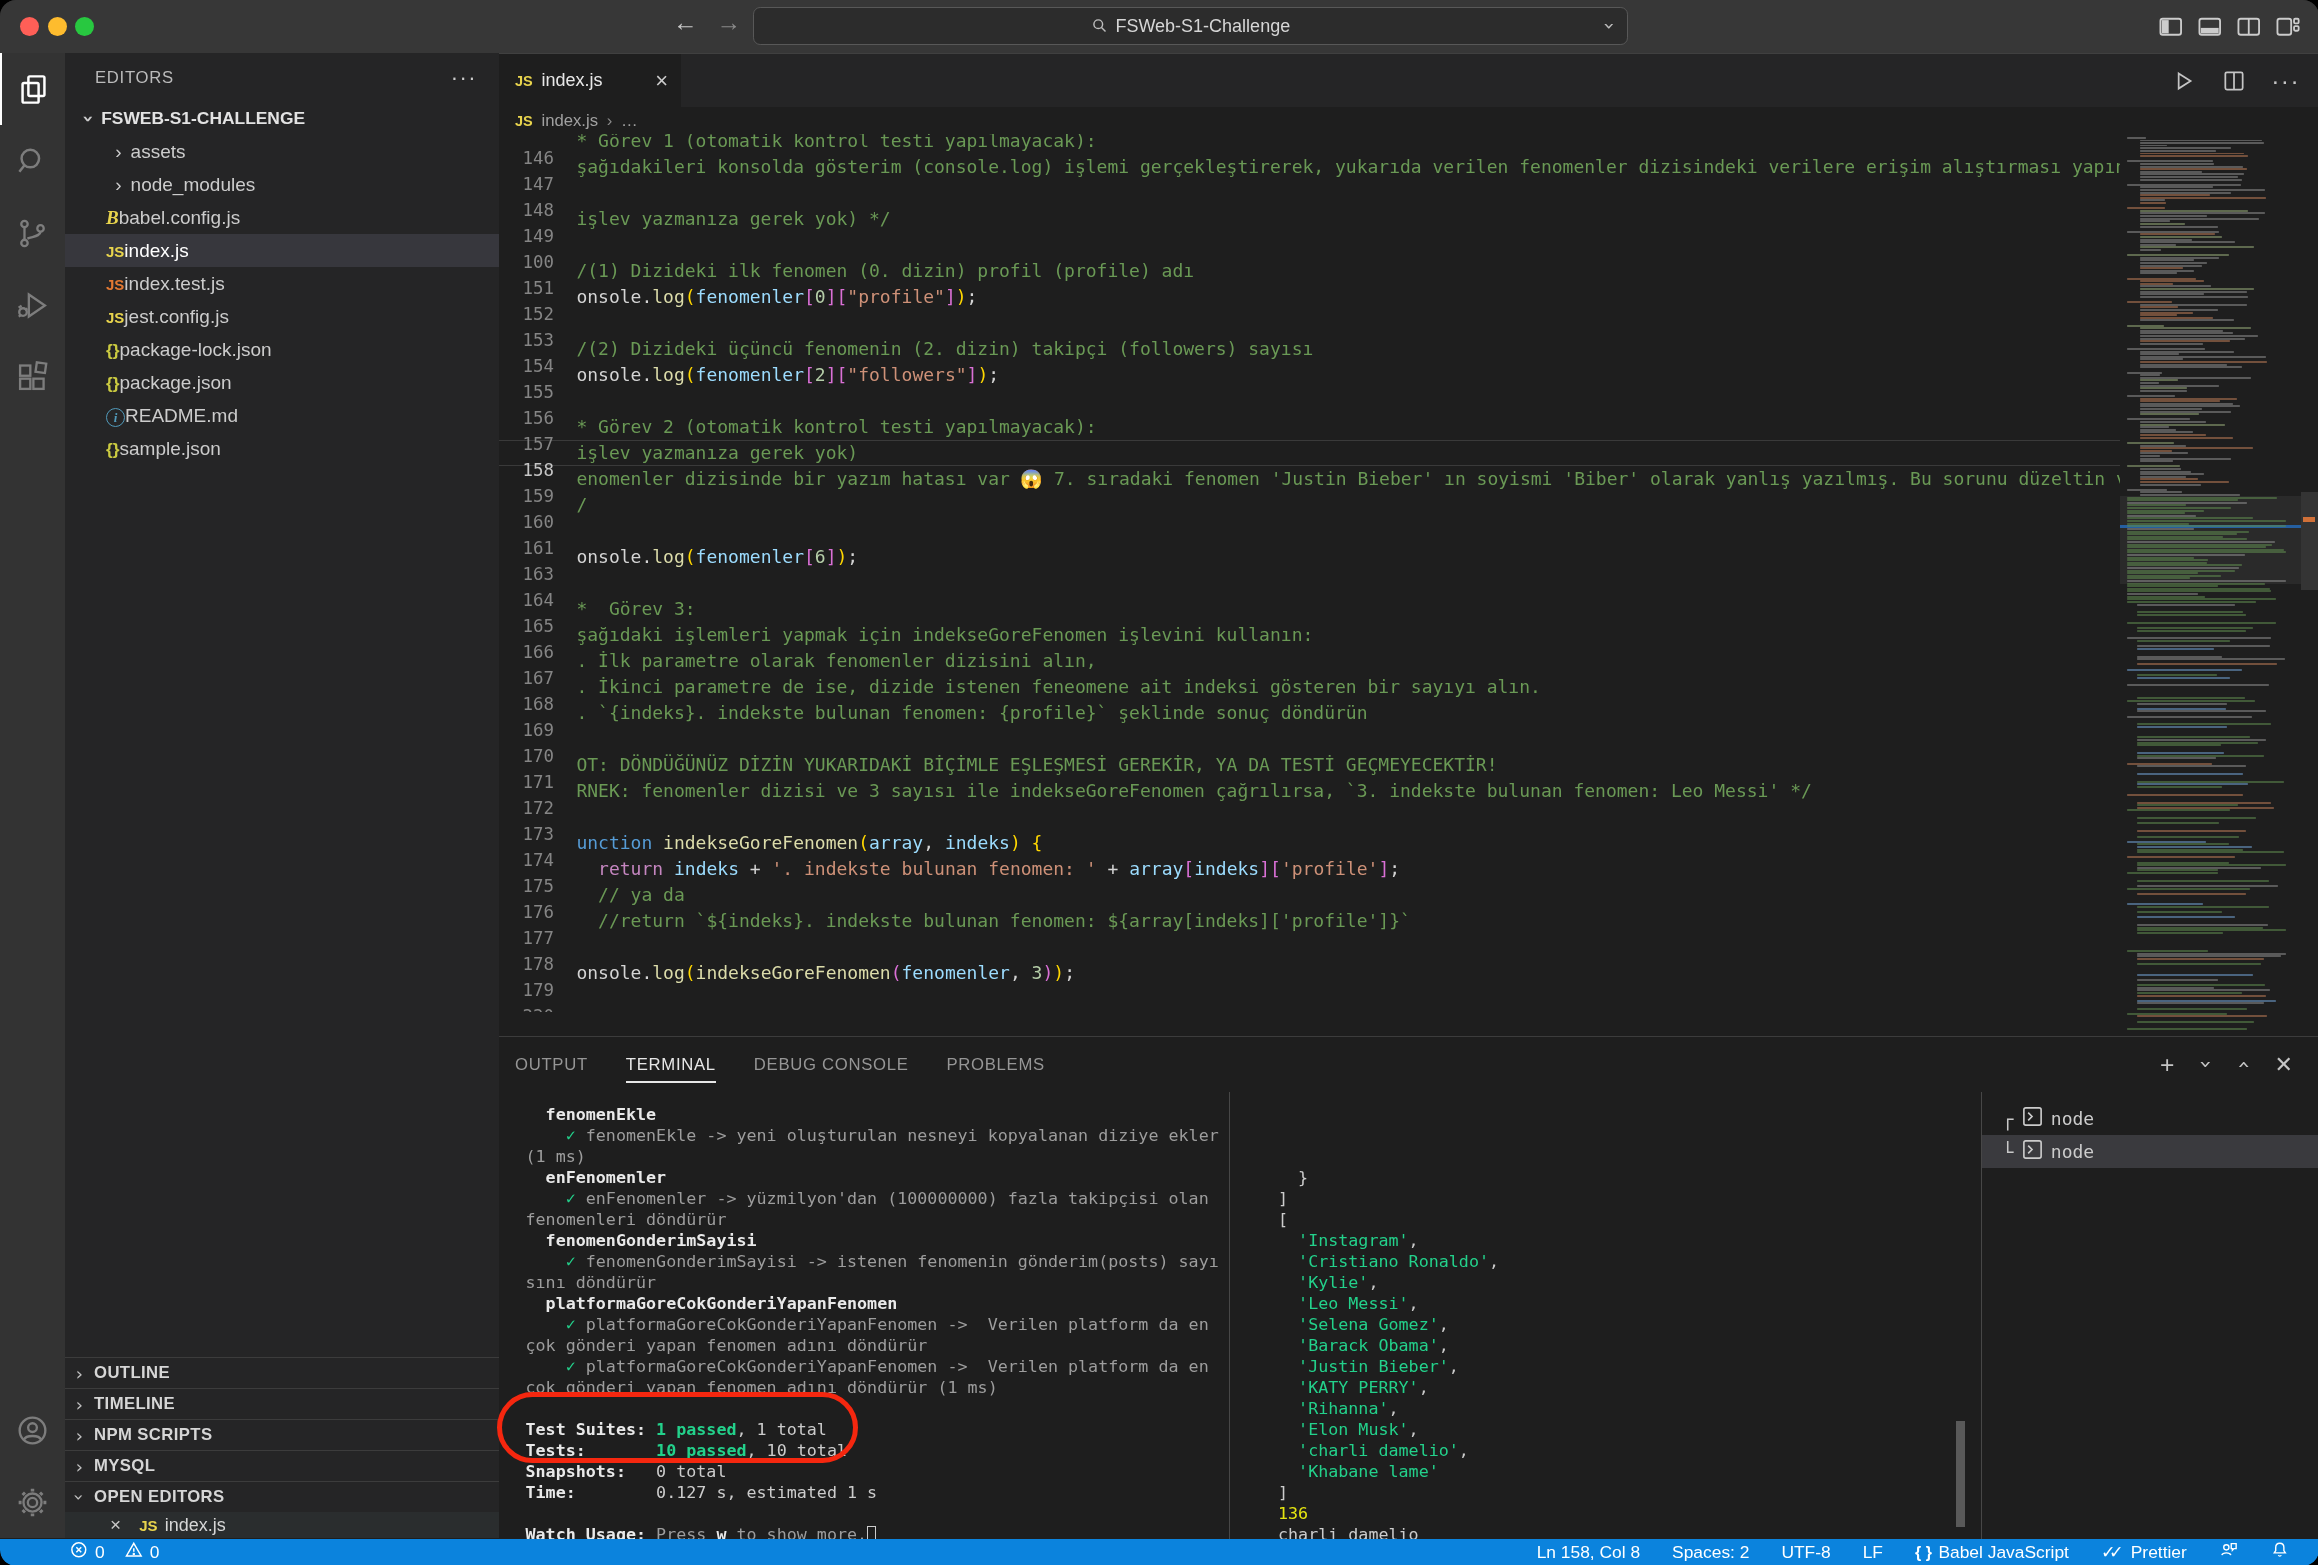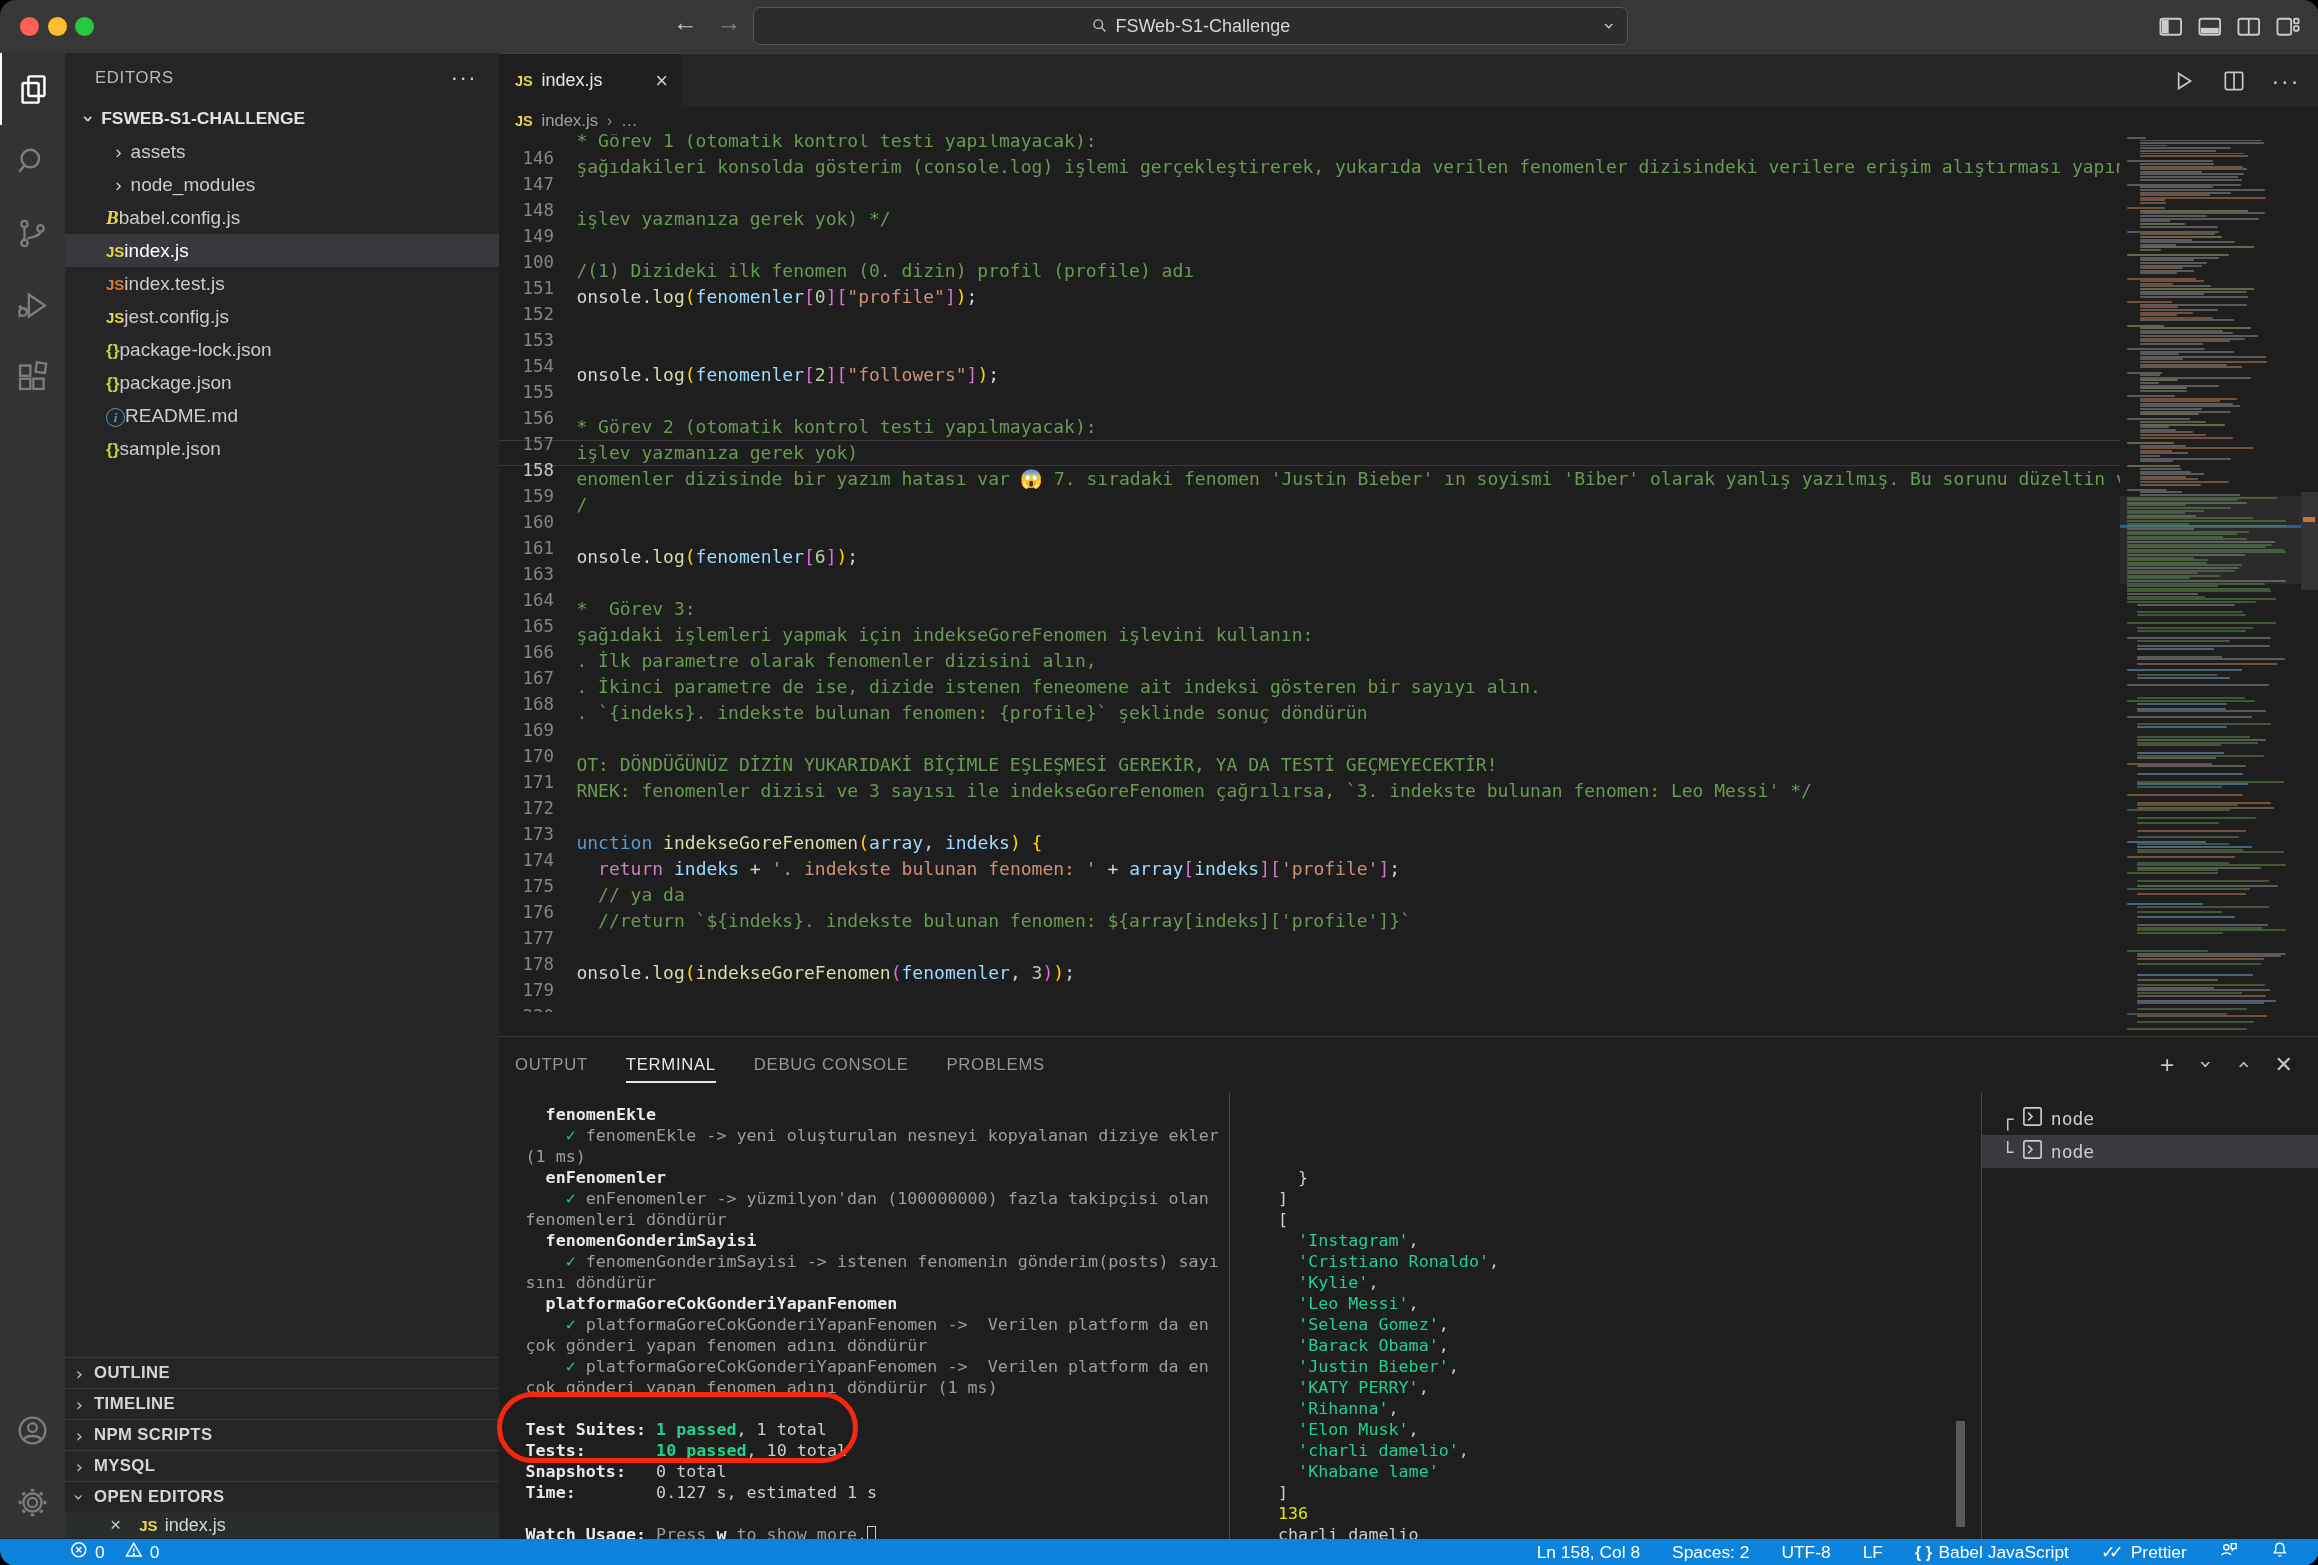--- a/index.html
+++ b/index.html
@@ -328,21 +328,21 @@
         <div class="code-scroll">
             <div id="code-lines">
               <div class="code-line"><span class="ln">146</span><span class="code-text"><span class="s-c">* Görev 1 (otomatik kontrol testi yapılmayacak):</span></span></div>
               <div class="code-line"><span class="ln">147</span><span class="code-text"><span class="s-c">şağıdakileri konsolda gösterim (console.log) işlemi gerçekleştirerek, yukarıda verilen fenomenler dizisindeki verilere erişim alıştırması yapın:</span></span></div>
               <div class="code-line"><span class="ln">148</span><span class="code-text"></span></div>
               <div class="code-line"><span class="ln">149</span><span class="code-text"><span class="s-c">işlev yazmanıza gerek yok) */</span></span></div>
               <div class="code-line"><span class="ln">100</span><span class="code-text"></span></div>
               <div class="code-line"><span class="ln">151</span><span class="code-text"><span class="s-c">/(1) Dizideki ilk fenomen (0. dizin) profil (profile) adı</span></span></div>
               <div class="code-line"><span class="ln">152</span><span class="code-text"><span class="s-w">onsole.</span><span class="s-fn">log</span><span class="s-bY">(</span><span class="s-v">fenomenler</span><span class="s-bP">[</span><span class="s-n">0</span><span class="s-bP">][</span><span class="s-s">"profile"</span><span class="s-bP">]</span><span class="s-bY">)</span><span class="s-w">;</span></span></div>
               <div class="code-line"><span class="ln">153</span><span class="code-text"></span></div>
-              <div class="code-line"><span class="ln">154</span></div>
+              <div class="code-line"><span class="ln">154</span><span class="code-text"><span class="s-c">/(2) Dizideki üçüncü fenomenin (2. dizin) takipçi (followers) sayısı</span></span></div>
               <div class="code-line"><span class="ln">155</span><span class="code-text"><span class="s-w">onsole.</span><span class="s-fn">log</span><span class="s-bY">(</span><span class="s-v">fenomenler</span><span class="s-bP">[</span><span class="s-n">2</span><span class="s-bP">][</span><span class="s-s">"followers"</span><span class="s-bP">]</span><span class="s-bY">)</span><span class="s-w">;</span></span></div>
               <div class="code-line"><span class="ln">156</span><span class="code-text"></span></div>
               <div class="code-line"><span class="ln">157</span><span class="code-text"><span class="s-c">* Görev 2 (otomatik kontrol testi yapılmayacak):</span></span></div>
               <div class="code-line cur"><span class="ln">158</span><span class="code-text"><span class="s-c">işlev yazmanıza gerek yok)</span></span></div>
               <div class="code-line"><span class="ln">159</span><span class="code-text"><span class="s-c">enomenler dizisinde bir yazım hatası var 😱 7. sıradaki fenomen 'Justin Bieber' ın soyismi 'Biber' olarak yanlış yazılmış. Bu sorunu düzeltin ve çalıştırın</span></span></div>
               <div class="code-line"><span class="ln">160</span><span class="code-text"><span class="s-c">/</span></span></div>
               <div class="code-line"><span class="ln">161</span><span class="code-text"></span></div>
               <div class="code-line"><span class="ln">163</span><span class="code-text"><span class="s-w">onsole.</span><span class="s-fn">log</span><span class="s-bY">(</span><span class="s-v">fenomenler</span><span class="s-bP">[</span><span class="s-n">6</span><span class="s-bP">]</span><span class="s-bY">)</span><span class="s-w">;</span></span></div>
               <div class="code-line"><span class="ln">164</span><span class="code-text"></span></div>
               <div class="code-line"><span class="ln">165</span><span class="code-text"><span class="s-c">*  Görev 3:</span></span></div>

